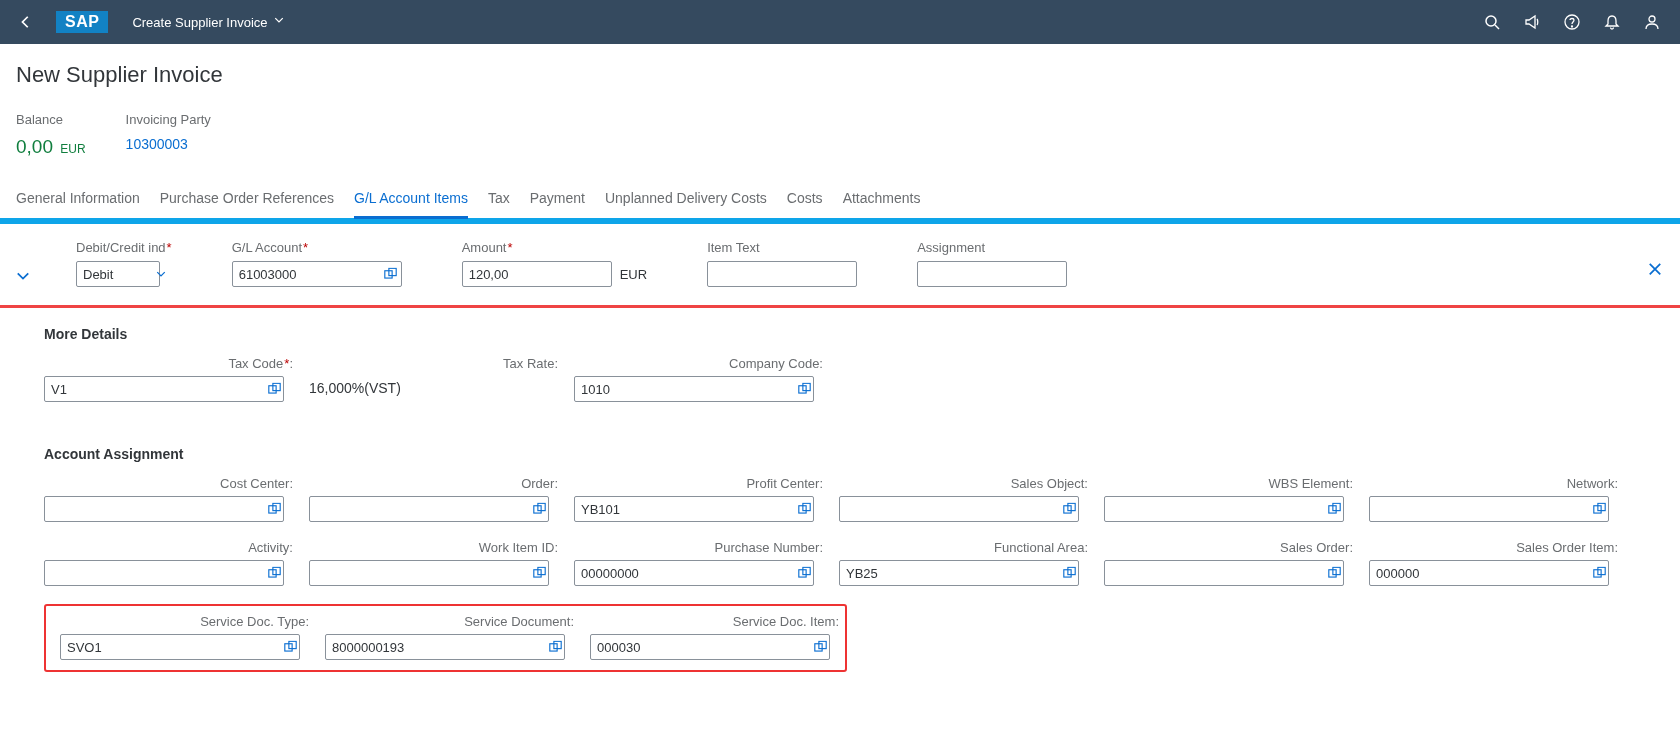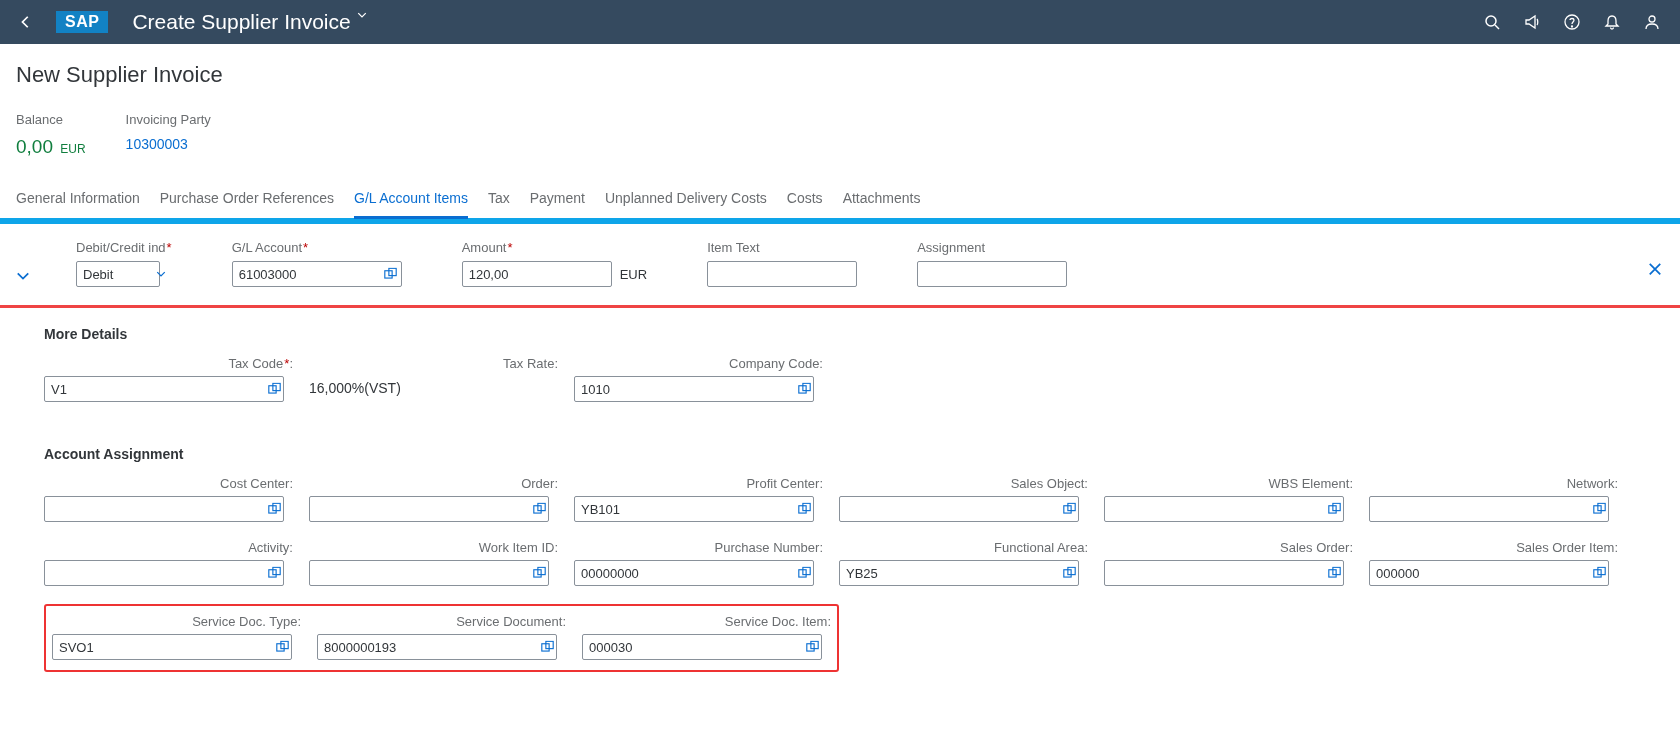--- a/index.html
+++ b/index.html
@@ -29,21 +29,21 @@
     color: #fff;
     font-weight: bold;
     padding: 2px 9px;
     font-size: 16px;
     letter-spacing: 0.5px;
     display:inline-block;
   }
   .sap-logo-wrap { display:inline-flex; align-items:center; padding:0 6px;}
   .app-title {
     padding: 0 10px;
-    font-size: 21px;
+    font-size: 13px;
     display:flex; align-items:flex-start; gap:6px;
     cursor:pointer;
   }
   .shell-right { margin-left:auto; display:flex; align-items:center; gap:4px; }
   .shell-icon-btn {
     width: 36px; height: 36px; display:flex; align-items:center; justify-content:center;
     cursor:pointer;
   }
   svg { display:block; }
 
@@ -128,21 +128,21 @@
   .section-title { font-weight:bold; font-size:14px; margin-bottom:14px; color:#32363a;}
   .grid-row { display:flex; gap:16px; margin-bottom:18px; flex-wrap:wrap;}
   .grid-cell { width: 249px; display:flex; flex-direction:column; }
   .grid-cell .field-label { margin-bottom:5px;text-align:right; }
   .grid-cell .vh-wrap, .grid-cell .sap-input { width:242px; }
   .grid-cell .vh-wrap .sap-input { width:240px; }
   .static-value { font-size:14px; padding-top:4px; color:#32363a;}
   .highlight-box {
     border:2px solid #e33;
     border-radius:3px;
-    padding: 8px 6px 10px 6px;
+    padding: 8px 6px 10px 14px;
     display:inline-flex;
     gap:16px;
   }
 </style>
 </head>
 <body>
 
 <div class="shell-header">
   <div class="shell-left">
     <div class="back-btn">

